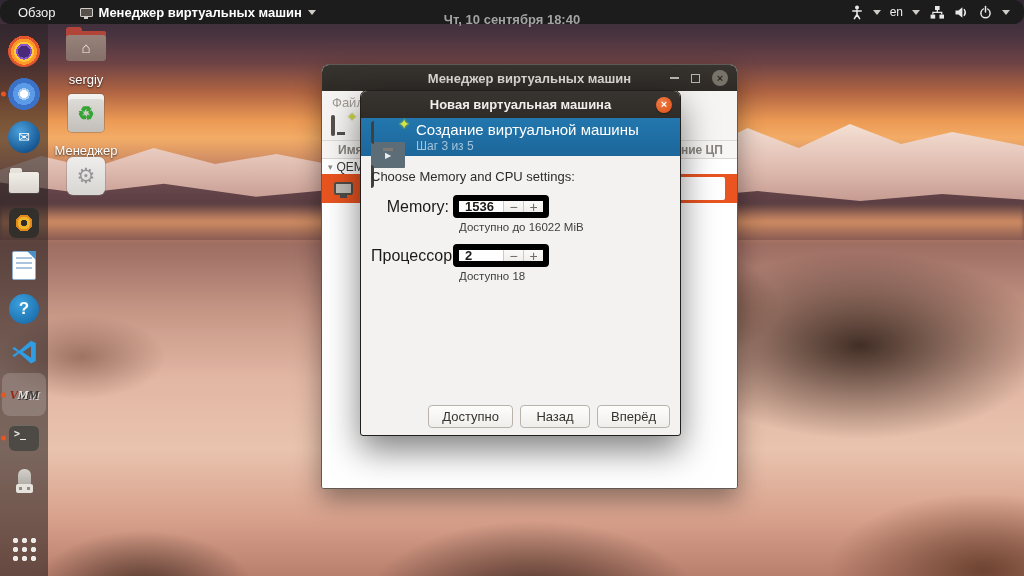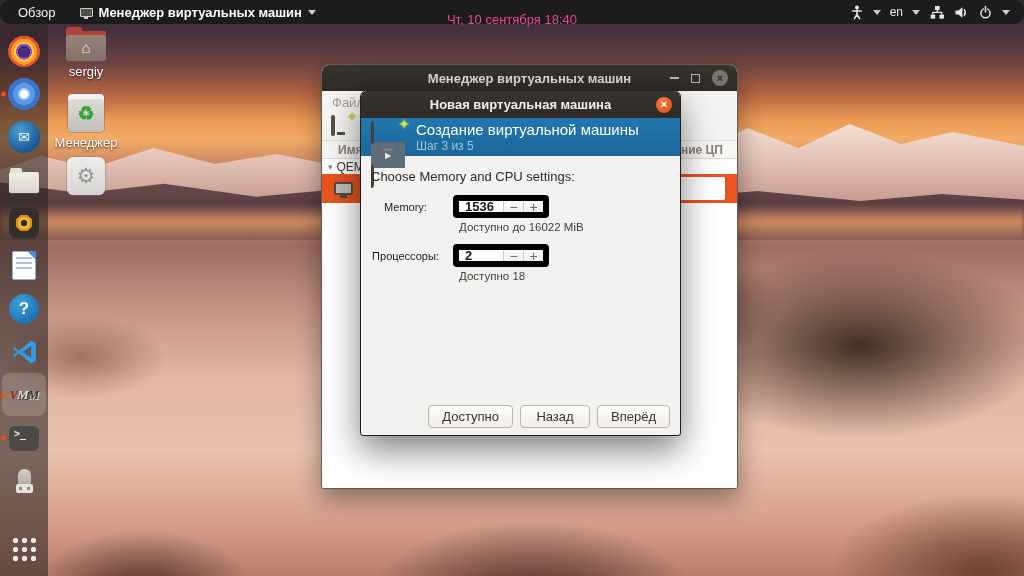--- a/index.html
+++ b/index.html
@@ -31,21 +31,21 @@
     background:linear-gradient(180deg, rgba(240,160,105,0) 0%, rgba(243,164,108,.75) 45%, rgba(230,140,95,0) 100%); }
 
   
   .topbar { position:absolute; left:0; top:0; width:1024px; height:24px; z-index:40;
     background:#1c1c1c; color:#eee; font-size:13px; display:flex; align-items:center;border-radius:10px; }
   .tb-activities { margin-left:18px; color:#f2f2f2; }
   .appmenu { display:flex; align-items:center; gap:6px; margin-left:24px; font-weight:bold; color:#fff; }
   .mini-mon-w { width:13px; height:9px; border:1.5px solid #cfccc8; border-radius:1px; background:#55504b; position:relative; }
   .mini-mon-w::after { content:""; position:absolute; left:3px; bottom:-3.5px; width:4px; height:2px; background:#cfccc8; }
   .caret { width:0; height:0; border-left:4px solid transparent; border-right:4px solid transparent; border-top:5px solid #d0cdc9; display:inline-block; }
-  .tb-clock { position:absolute; left:50%; transform:translateX(-50%); font-weight:normal; color:#ec4899;margin-top:14px; }
+  .tb-clock { position:absolute; left:50%; transform:translateX(-50%); font-weight:bold; color:#a3a3a3;margin-top:14px; }
   .tb-right { margin-left:auto; display:flex; align-items:center; gap:9px; padding-right:14px; }
   .tb-right svg { display:block; }
   .kb-layout { font-size:12px; color:#eee; }
 
   
   .dock { position:absolute; left:0; top:24px; width:48px; height:552px; z-index:35;
     background:rgba(42,35,35,.58); display:flex; flex-direction:column; align-items:center; padding-top:5px; }
   .dock-item { width:44px; height:43px; display:flex; align-items:center; justify-content:center; position:relative; border-radius:8px; flex:0 0 auto; }
   .dock-item.active { background:rgba(255,255,255,.17); }
   .dock-item.running::before { content:""; position:absolute; left:-1px; top:50%; transform:translateY(-50%);
@@ -75,21 +75,21 @@
   .ic-usb { display:flex; flex-direction:column; align-items:center; }
   .ic-usb .stick { width:13px; height:15px; background:linear-gradient(#d4d0ca,#b3afa9); border-radius:6px 6px 1px 1px; }
   .ic-usb .plug { width:17px; height:9px; background:#e6e3dd; border-radius:2px; position:relative; }
   .ic-usb .plug::before { content:""; position:absolute; left:3px; top:3px; width:3px; height:3px; background:#8f8b86; box-shadow:8px 0 0 #8f8b86; }
   .ic-grid { width:26px; height:26px;
     background-image:radial-gradient(circle, #eceae7 2.4px, transparent 3px);
     background-size:9px 9px; background-position:0 0; }
 
   
   .desk-icon { position:absolute; width:76px; display:flex; flex-direction:column; align-items:center; z-index:2; }
-  .desk-label { margin-top:4px; color:#fff; font-size:13px; text-align:right; text-shadow:0 1px 2px rgba(0,0,0,.8); line-height:14px; }
+  .desk-label { margin-top:12px; color:#fff; font-size:13px; text-align:right; text-shadow:0 1px 2px rgba(0,0,0,.8); line-height:14px; }
   .ic-homefolder { width:40px; height:30px; background:linear-gradient(#9a867c,#85706a); border-radius:3px; position:relative;
     display:flex; align-items:center; justify-content:center; box-shadow:inset 0 4px 0 #b2443a; }
   .ic-homefolder::before { content:""; position:absolute; top:-4px; left:0; width:16px; height:5px; background:#b2443a; border-radius:3px 3px 0 0; }
   .ic-homefolder .glyph { color:#efe9e4; font-size:15px; margin-top:3px; }
   .ic-trash { width:36px; height:38px; background:linear-gradient(#e2e0dc,#c2beb9); border-radius:4px; position:relative;
     display:flex; align-items:center; justify-content:center; box-shadow:inset 0 5px 0 rgba(255,255,255,.55), 0 0 0 1px rgba(80,80,80,.3); }
   .ic-trash .glyph { color:#35a435; font-size:19px; font-weight:bold; }
   .ic-eclipse { width:38px; height:38px; background:linear-gradient(#eeedeb,#d8d6d2); border-radius:6px;
     display:flex; align-items:center; justify-content:center; box-shadow:0 0 0 1px rgba(120,120,120,.35); }
   .ic-eclipse .glyph { color:#97959a; font-size:21px; }
@@ -137,21 +137,21 @@
   .hdr-icon .scr { width:100%; height:100%; background:#5d6d77; border-radius:1px; color:#e8eef2; font-size:8px;
     display:flex; align-items:center; justify-content:center; }
   .hdr-icon .stand { position:absolute; left:12px; bottom:-1px; width:10px; height:3px; background:#7d7a75; }
   .hdr-icon .star { position:absolute; right:-5px; top:-8px; color:#d3e54d; font-size:14px; text-shadow:0 0 3px #aac41e; }
   .hdr-text { display:flex; flex-direction:column; }
   .hdr-title { color:#fff; font-size:15px; }
   .hdr-step { color:#a2c5db; font-size:12px; margin-top:1px; }
   .dlg-body { position:relative; height:281px; padding:13px 10px 0; }
   .prompt { font-size:13px; color:#2e2c29; }
   .formrow { display:flex; align-items:center; margin-top:11px; }
-  .formrow label { width:82px; text-align:center; font-size:11px; color:#1c1a18; padding-right:13px; }
+  .formrow label { width:82px; text-align:right; font-size:16px; color:#1c1a18; padding-right:4px; }
   .spin { width:96px; height:23px; background:#fff; border:6px solid #000000; border-radius:4px; display:flex; align-items:stretch; overflow:hidden; }
   .spin input { flex:1; width:44px; border:none; outline:none; background:transparent; font:bold 13px "Liberation Sans", sans-serif; color:#1c1a18; padding-left:6px; }
   .spin .seg { width:24px; border-left:1px solid #cfc9c2; background:linear-gradient(#fbfaf9,#f1efec); color:#6e6a64;
     display:flex; align-items:center; justify-content:center; font-size:14px; }
   .hint { margin-left:88px; margin-top:3px; font-size:11.5px; color:#403e3b; }
   .dlg-buttons { position:absolute; bottom:9px; right:10px; display:flex; gap:7px; }
   .dlg-buttons button { min-width:70px; padding:3px 13px; font:13px "Liberation Sans", sans-serif; color:#36332f;
     background:linear-gradient(#fdfdfc,#f0eeeb); border:1px solid #b9b3ac; border-radius:4px; }
 </style>
 </head>

